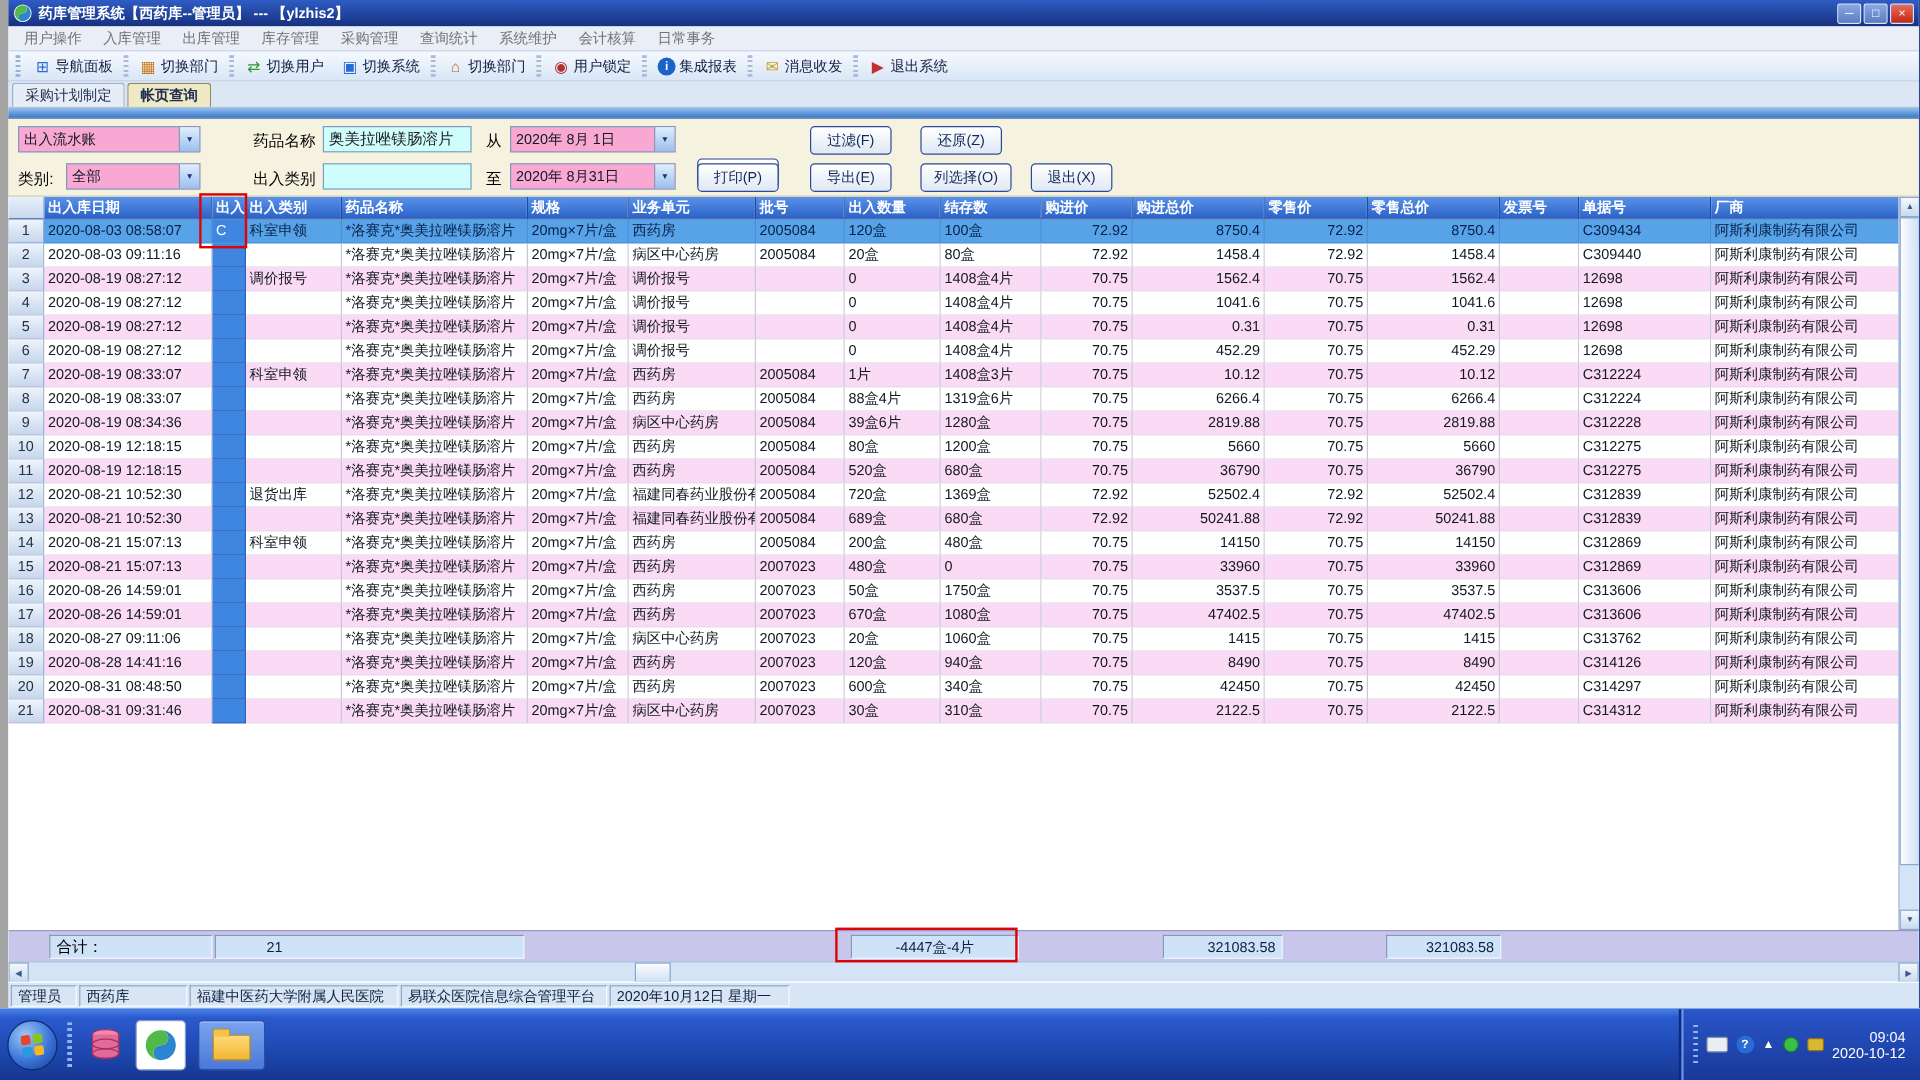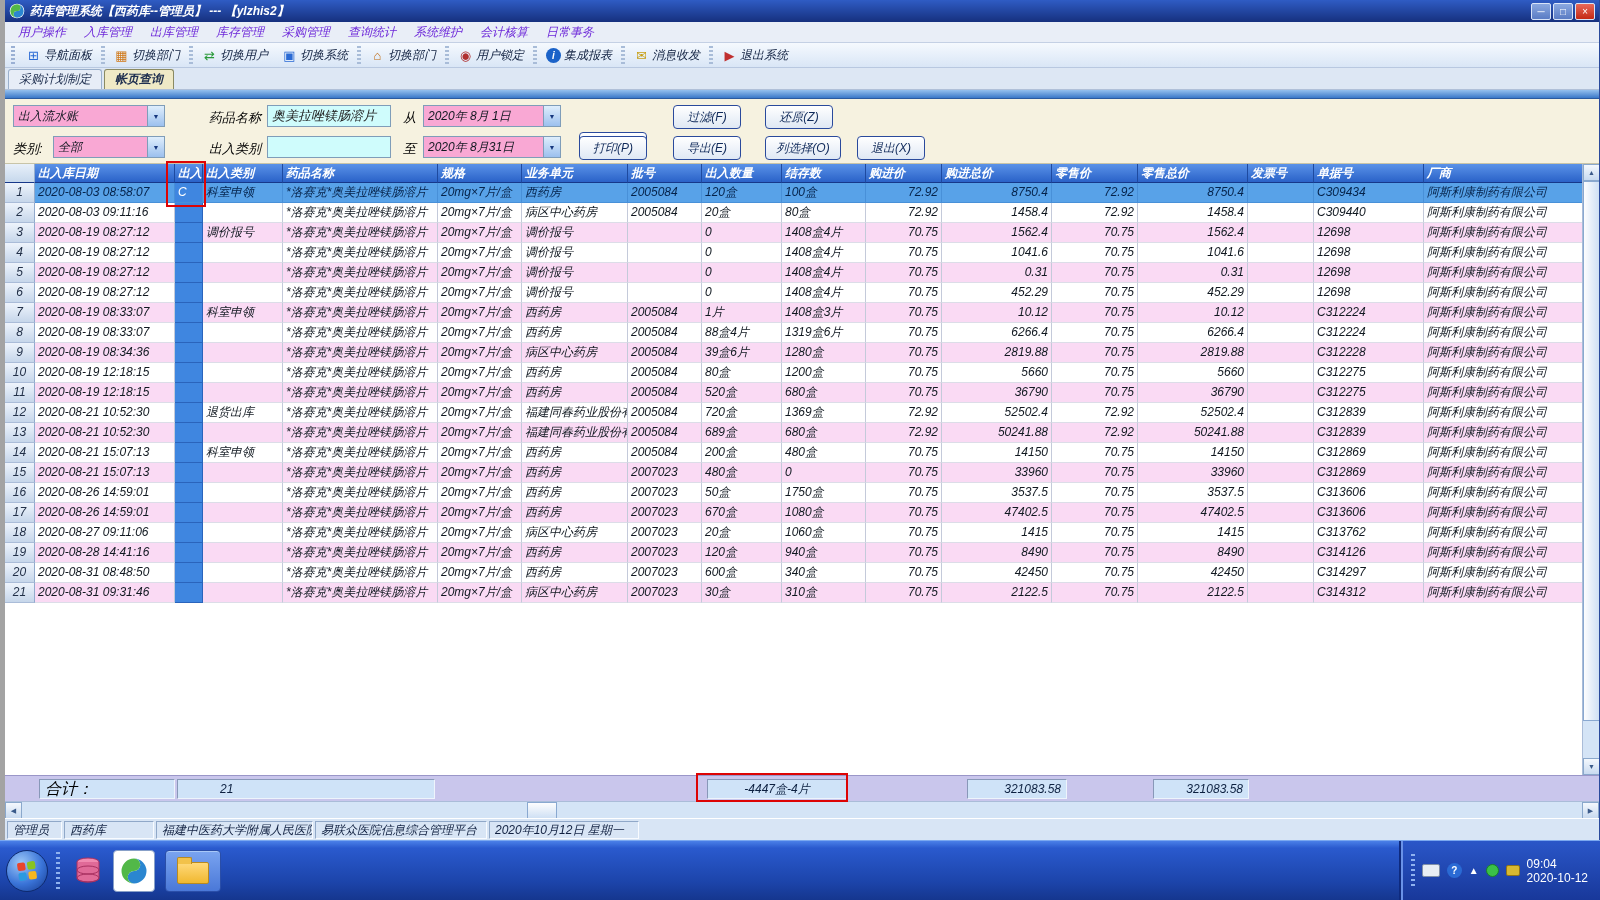--- a/index.html
+++ b/index.html
@@ -1,31 +1,31 @@
 <!DOCTYPE html>
 <html><head>
 <meta charset="utf-8">
 <style>
   * { box-sizing: border-box; margin: 0; padding: 0; }
   html,body { width:1600px; height:900px; }
   body { font-family:"Liberation Sans","DejaVu Sans",sans-serif; font-size:12px; color:#101820; }
   .screen { position:relative; width:1600px; height:900px; background:#0a1e5e; overflow:hidden; }
 
   
-  .window { position:absolute; left:0; top:0; width:1600px; height:840px; display:flex; flex-direction:column; background:#e8eef8; border-left:5px solid #a3a3a3; border-right:1px solid #2a4a9c;font-style:italic; }
+  .window { position:absolute; left:0; top:0; width:1600px; height:840px; display:flex; flex-direction:column; background:#e8eef8; border-left:7px solid #a3a3a3; border-right:1px solid #2a4a9c; }
 
   .titlebar { height:22px; background:linear-gradient(180deg,#2f5cc4,#16307e); display:flex; align-items:center; padding:0 4px; flex:none; }
   .titlebar .title { color:#fff; font-weight:bold; font-size:12px; margin-left:5px; white-space:nowrap; }
   .app-icon16 { width:16px; height:16px; display:inline-flex; }
   .winbtns { margin-left:auto; display:flex; gap:2px; }
   .wbtn { width:20px; height:17px; background:linear-gradient(#8aa8e0,#5a7cc4); border:1px solid #d8e4f8; border-radius:2px; color:#fff; font-size:10px; line-height:15px; text-align:center; cursor:default; }
   .wbtn.close { background:linear-gradient(#e86a5a,#c42814); }
 
   .menubar { height:21px; background:#e9eef7; border-bottom:1px solid #c4d0e4; display:flex; align-items:center; padding-left:4px; flex:none; }
-  .menu-item { padding:0 9px; line-height:21px; font-size:12px; color:#6d28d9; }
+  .menu-item { padding:0 9px; line-height:21px; font-size:12px; color:#737373; }
 
   .toolbar { height:25px; background:linear-gradient(#f5f9fe,#d9e6f6); border-bottom:1px solid #b8c8e0; display:flex; align-items:center; padding-left:2px; flex:none; }
   .tgrip { width:4px; height:18px; margin:0 4px; background:repeating-linear-gradient(180deg,#9ab0d4 0 2px,transparent 2px 4px); }
   .tb-item { display:flex; align-items:center; gap:3px; padding:0 7px; height:23px; }
   .ticon { width:15px; height:15px; display:inline-flex; align-items:center; justify-content:center; font-size:13px; line-height:15px; }
   .ticon.circle { border-radius:50%; font-size:10px; font-weight:bold; }
   .tlabel { font-size:12px; color:#102040; white-space:nowrap; }
   .tb-sep { width:4px; height:18px; margin:0 2px; background:repeating-linear-gradient(180deg,#a8bcd8 0 2px,transparent 2px 4px); }
 
   .tabbar { height:22px; background:#dde7f4; border-bottom:1px solid #b0c0d8; display:flex; align-items:flex-end; padding-left:3px; flex:none; }
@@ -55,59 +55,59 @@
   .cell { padding:0 3px; font-size:12px; line-height:19px; overflow:hidden; white-space:nowrap; border-right:1px solid #c4cada; border-bottom:1px solid #dcdde8; background:inherit; }
   .cell.num { text-align:right; }
   .cell.inout { background:#3f86e0; color:#fff; border-right-color:#2a64bc; border-bottom-color:#2a64bc; }
   .grid-row.sel { background:#58a2e8; }
   .grid-row.sel .cell { border-right-color:#4890d8; border-bottom-color:#4890d8; color:#04224a; }
   .grid-row.sel .cell.inout { background:#3f86e0; color:#fff; }
   .grid-filler { flex:1; background:#fff; }
 
   .gfooter { position:relative; height:26px; background:#c9c6ec; border-top:1px solid #9a96c8; flex:none; }
   .fbox { position:absolute; top:3px; height:20px; background:#cfe3f8; border:1px solid; border-color:#8898b8 #eef4fc #eef4fc #8898b8; font-size:12px; color:#0c2040; line-height:18px; padding:0 5px; overflow:hidden; white-space:nowrap; }
-  .fbox.b1 { left:34px; width:136px; font-size:16px; color:#000; }
+  .fbox.b1 { left:34px; width:136px; font-size:13px; color:#000; }
   .fbox.b2 { left:172px; width:258px; padding-left:42px; }
   .fbox.b3 { left:702px; width:140px; text-align:center; }
   .fbox.b4 { left:962px; width:100px; text-align:right; }
   .fbox.b5 { left:1148px; width:96px; text-align:right; }
 
   .hscroll { position:relative; height:17px; background:#d4e4f6; border-top:1px solid #aabcd8; flex:none; }
   .sarrow { position:absolute; width:17px; height:17px; background:linear-gradient(#f4f8fd,#c8daf0); border:1px solid #8aa8cc; color:#3a5a8a; font-size:7px; display:flex; align-items:center; justify-content:center; }
   .hscroll .sa-left { left:0; top:0; }
   .hscroll .sa-right { right:0; top:0; }
   .hthumb { position:absolute; left:522px; top:0; width:30px; height:17px; background:linear-gradient(#fdfdfe,#cfe0f4); border:1px solid #89a8d0; }
   .vscroll { position:absolute; right:0; top:0; width:17px; height:611px; background:#d4e4f6; border-left:1px solid #aabcd8; }
   .vscroll .sa-up { left:0; top:0; }
   .vscroll .sa-down { left:0; bottom:0; }
   .vthumb { position:absolute; left:0; top:17px; width:17px; height:540px; background:linear-gradient(90deg,#fdfdfe,#cfe0f4); border:1px solid #89a8d0; }
 
   .statusbar { height:22px; background:#d8e5f5; border-top:1px solid #ffffff; display:flex; align-items:center; padding:1px 2px; gap:2px; flex:none; }
   .seg { height:18px; line-height:16px; padding:0 5px; font-size:12px; color:#102040; border:1px solid; border-color:#90a8c8 #f8fbff #f8fbff #90a8c8; white-space:nowrap; overflow:hidden; }
-  .seg.s0{width:55px}.seg.s1{width:90px}.seg.s2{width:157px}.seg.s3{width:172px}.seg.s4{width:150px}.seg.fill{flex:1;border-color:transparent}
+  .seg.s0{width:55px}.seg.s1{width:90px}.seg.s2{width:174px}.seg.s3{width:172px}.seg.s4{width:150px}.seg.fill{flex:1;border-color:transparent}
 
   
   .taskbar { position:absolute; left:0; top:840px; width:1600px; height:60px; background:linear-gradient(180deg,#4a80e8 0%,#2a5ace 12%,#1c44aa 70%,#15368e 100%); border-top:1px solid #7aa8f0; display:flex; align-items:center; }
   .start-orb { width:42px; height:42px; border-radius:50%; margin-left:6px; background:radial-gradient(circle at 35% 30%,#9cc8f8,#3a74d8 55%,#16398e); border:1px solid #0e2a6e; display:flex; align-items:center; justify-content:center; flex:none; }
   .ql-grip { width:4px; height:38px; margin:0 8px; background:repeating-linear-gradient(180deg,#8fb2f0 0 2px,transparent 2px 5px); flex:none; }
   .task-icon { width:30px; height:32px; margin:0 5px; display:flex; align-items:center; justify-content:center; flex:none; }
   .task-btn { height:42px; margin:0 5px; border-radius:4px; display:flex; align-items:center; justify-content:center; flex:none; }
   .task-btn.applogo { width:42px; background:#fff; border:1px solid #88a0c8; }
   .task-btn.folder { width:56px; background:linear-gradient(#7aa4f0,#4a78d8); border:1px solid #2a4ea8; box-shadow:inset 0 1px 0 #a8c8f8; }
   .folder-shape { position:relative; width:32px; height:22px; background:linear-gradient(#ffd97a,#f0b830); border:1px solid #b88a20; border-radius:2px; margin-top:5px; }
   .folder-shape:before { content:""; position:absolute; top:-6px; left:-1px; width:13px; height:6px; background:#f2c24a; border:1px solid #b88a20; border-bottom:none; border-radius:2px 2px 0 0; }
   .tray { margin-left:auto; height:100%; display:flex; align-items:center; gap:7px; padding:0 12px 0 10px; background:linear-gradient(180deg,#2a56c8,#18389a); border-left:2px solid #0e2a7e; box-shadow:inset 2px 0 0 #6a92e8; }
   .tray-grip { width:4px; height:34px; background:repeating-linear-gradient(180deg,#8fb2f0 0 2px,transparent 2px 5px); }
   .tray-ico { display:flex; align-items:center; justify-content:center; }
   .kbd-ico { width:18px; height:13px; background:#e8eef4; border:1px solid #8090a8; border-radius:2px; }
   .help-ico { width:15px; height:15px; border-radius:50%; background:#2a6ad4; color:#fff; font-size:10px; font-weight:bold; line-height:15px; text-align:center; }
   .up-ico { color:#fff; font-size:10px; }
   .green-ico { width:13px; height:13px; border-radius:50%; background:#3ac048; border:1px solid #1a8028; }
   .cam-ico { width:14px; height:11px; background:#d8b830; border:1px solid #907418; border-radius:2px; }
-  .clock { text-align:left; color:#fff; font-size:12px; line-height:14px; white-space:nowrap; }
+  .clock { text-align:right; color:#fff; font-size:12px; line-height:14px; white-space:nowrap; }
 
   
   .anno { position:absolute; border:2px solid #dd0404; z-index:60; pointer-events:none; }
   .anno.a1 { left:166px; top:161px; width:40px; height:46px; }
   .anno.a2 { left:696px; top:773px; width:152px; height:29px; }
 </style>
 </head>
 <body>
 
 <div class="screen">

